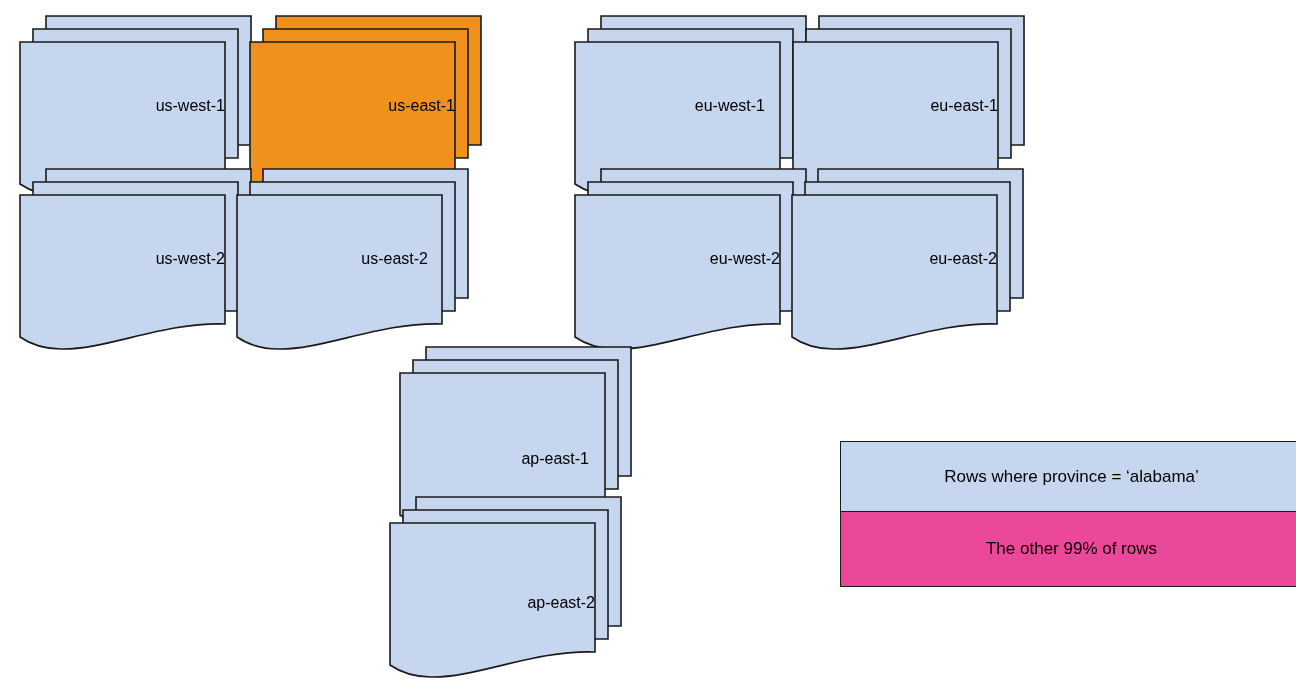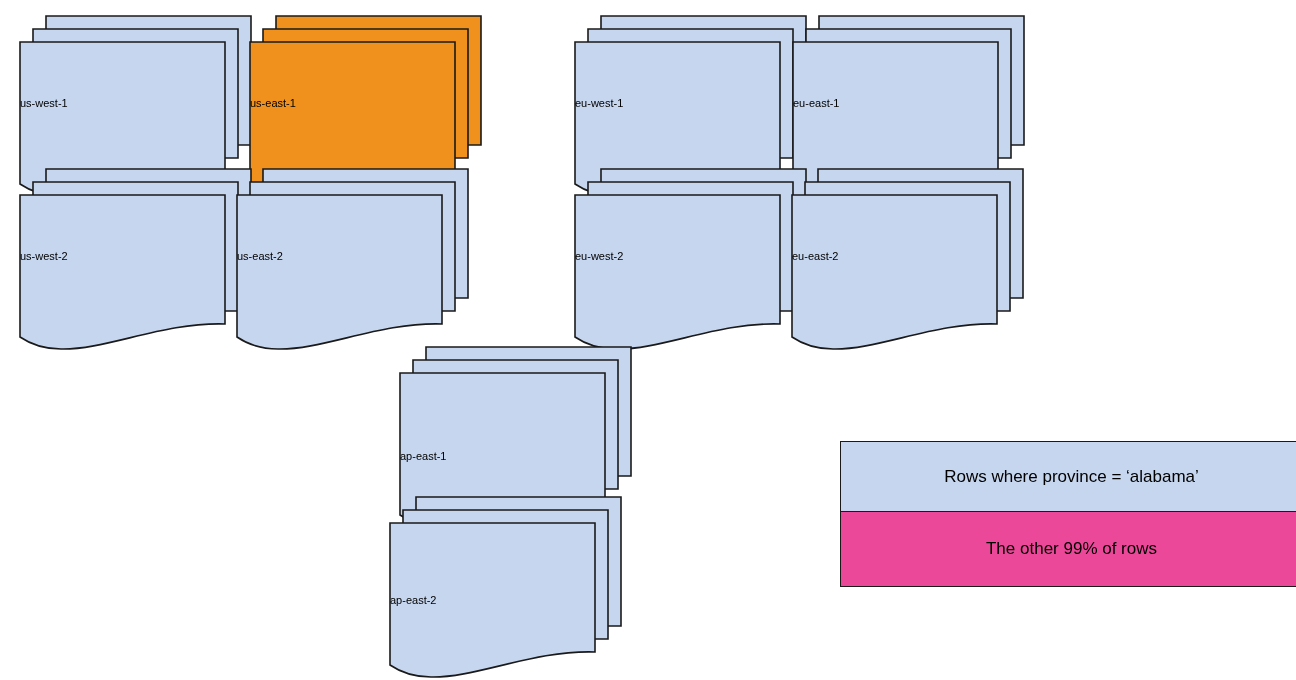--- a/index.html
+++ b/index.html
@@ -22,23 +22,23 @@
   }
   .stack {
     position: absolute;
   }
   .stack svg {
     display: block;
     overflow: visible;
   }
   .stack-label {
     position: absolute;
-    text-align: left;
+    text-align: right;
     font-family: "Liberation Sans", sans-serif;
-    font-size: 11px;
+    font-size: 16px;
     color: #000000;
     white-space: nowrap;
     pointer-events: none;
   }
   .legend {
     position: absolute;
     box-sizing: border-box;
     padding-left: 37px;
   }
   .legend-row {
@@ -78,21 +78,21 @@
         <path d="M 0 0 L 205 0 L 205 129 C 143.5 127 86.1 155 41 154 C 22.55 154 10.25 149 0 142 Z" transform="translate(2,28)" fill="#f0911e" stroke="#1a1a1a" stroke-width="1.6" stroke-linejoin="miter"></path>
       </svg>
       <div class="stack-label" style="left: 2px; top: 82.5px; width: 205px;">us-east-1</div>
     </div>
     <div class="stack" style="left: 573px; top: 14px; width: 237px; height: 187px;">
       <svg width="237" height="187" viewBox="0 0 237 187">
         <path d="M 0 0 L 205 0 L 205 129 L 0 129 Z" transform="translate(28,2)" fill="#c6d6ef" stroke="#1a1a1a" stroke-width="1.6" stroke-linejoin="miter"></path>
         <path d="M 0 0 L 205 0 L 205 129 L 0 129 Z" transform="translate(15,15)" fill="#c6d6ef" stroke="#1a1a1a" stroke-width="1.6" stroke-linejoin="miter"></path>
         <path d="M 0 0 L 205 0 L 205 129 C 143.5 127 86.1 155 41 154 C 22.55 154 10.25 149 0 142 Z" transform="translate(2,28)" fill="#c6d6ef" stroke="#1a1a1a" stroke-width="1.6" stroke-linejoin="miter"></path>
       </svg>
-      <div class="stack-label" style="left: 2px; top: 82.5px; width: 170px;">eu-west-1</div>
+      <div class="stack-label" style="left: 2px; top: 82.5px; width: 170px; padding-left: 20px;">eu-west-1</div>
     </div>
     <div class="stack" style="left: 791px; top: 14px; width: 237px; height: 187px;">
       <svg width="237" height="187" viewBox="0 0 237 187">
         <path d="M 0 0 L 205 0 L 205 129 L 0 129 Z" transform="translate(28,2)" fill="#c6d6ef" stroke="#1a1a1a" stroke-width="1.6" stroke-linejoin="miter"></path>
         <path d="M 0 0 L 205 0 L 205 129 L 0 129 Z" transform="translate(15,15)" fill="#c6d6ef" stroke="#1a1a1a" stroke-width="1.6" stroke-linejoin="miter"></path>
         <path d="M 0 0 L 205 0 L 205 129 C 143.5 127 86.1 155 41 154 C 22.55 154 10.25 149 0 142 Z" transform="translate(2,28)" fill="#c6d6ef" stroke="#1a1a1a" stroke-width="1.6" stroke-linejoin="miter"></path>
       </svg>
       <div class="stack-label" style="left: 2px; top: 82.5px; width: 205px;">eu-east-1</div>
     </div>
     <div class="stack" style="left: 18px; top: 167px; width: 237px; height: 187px;">

